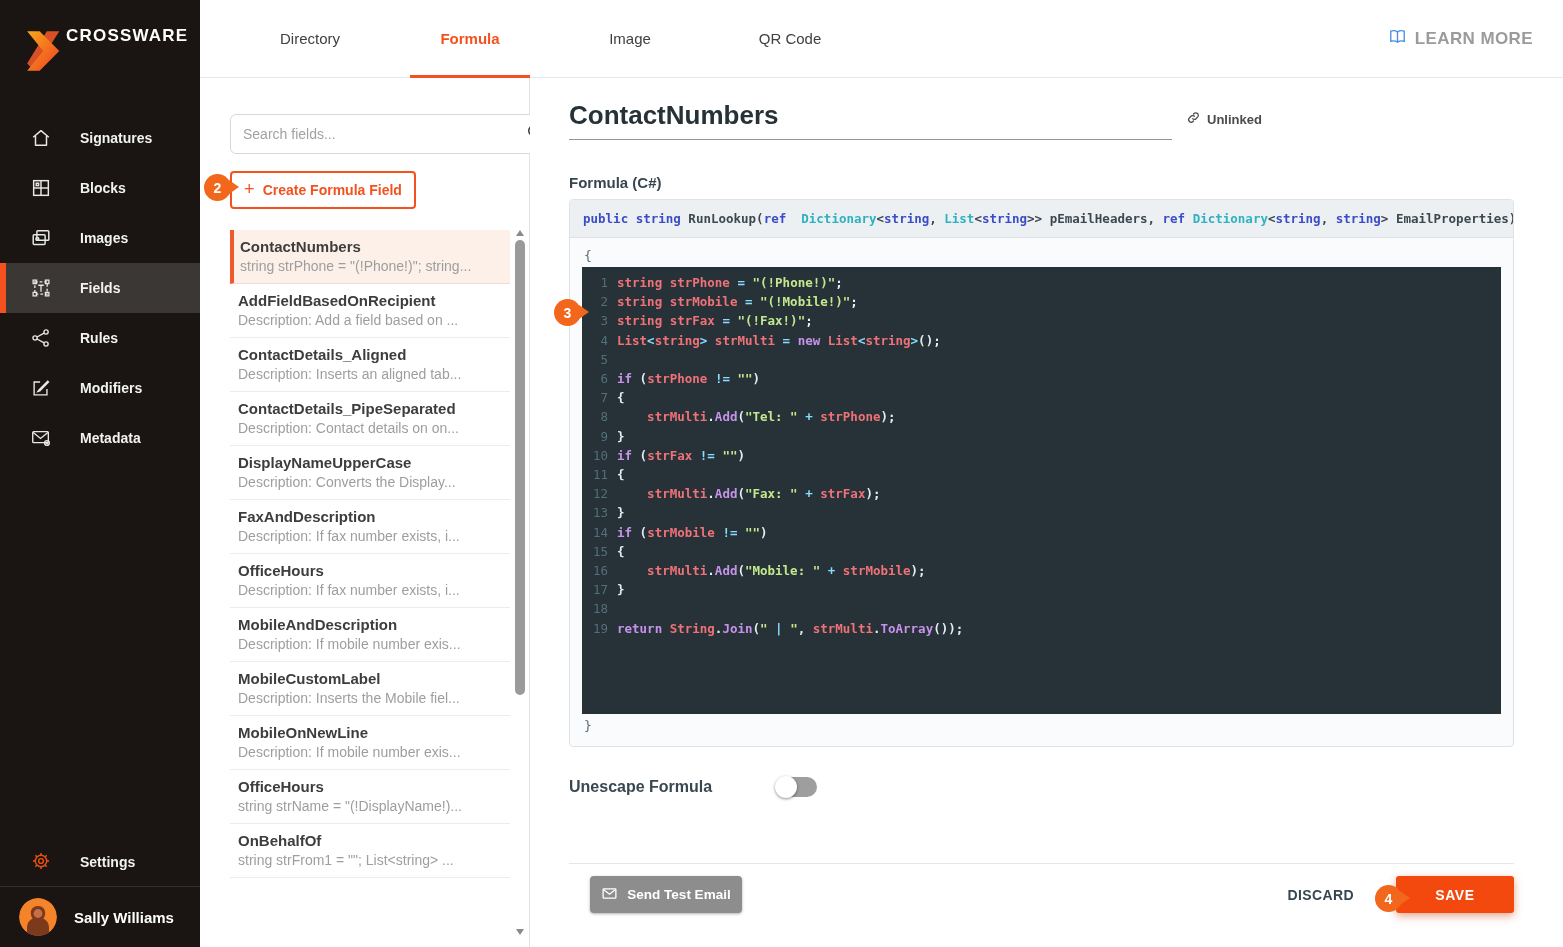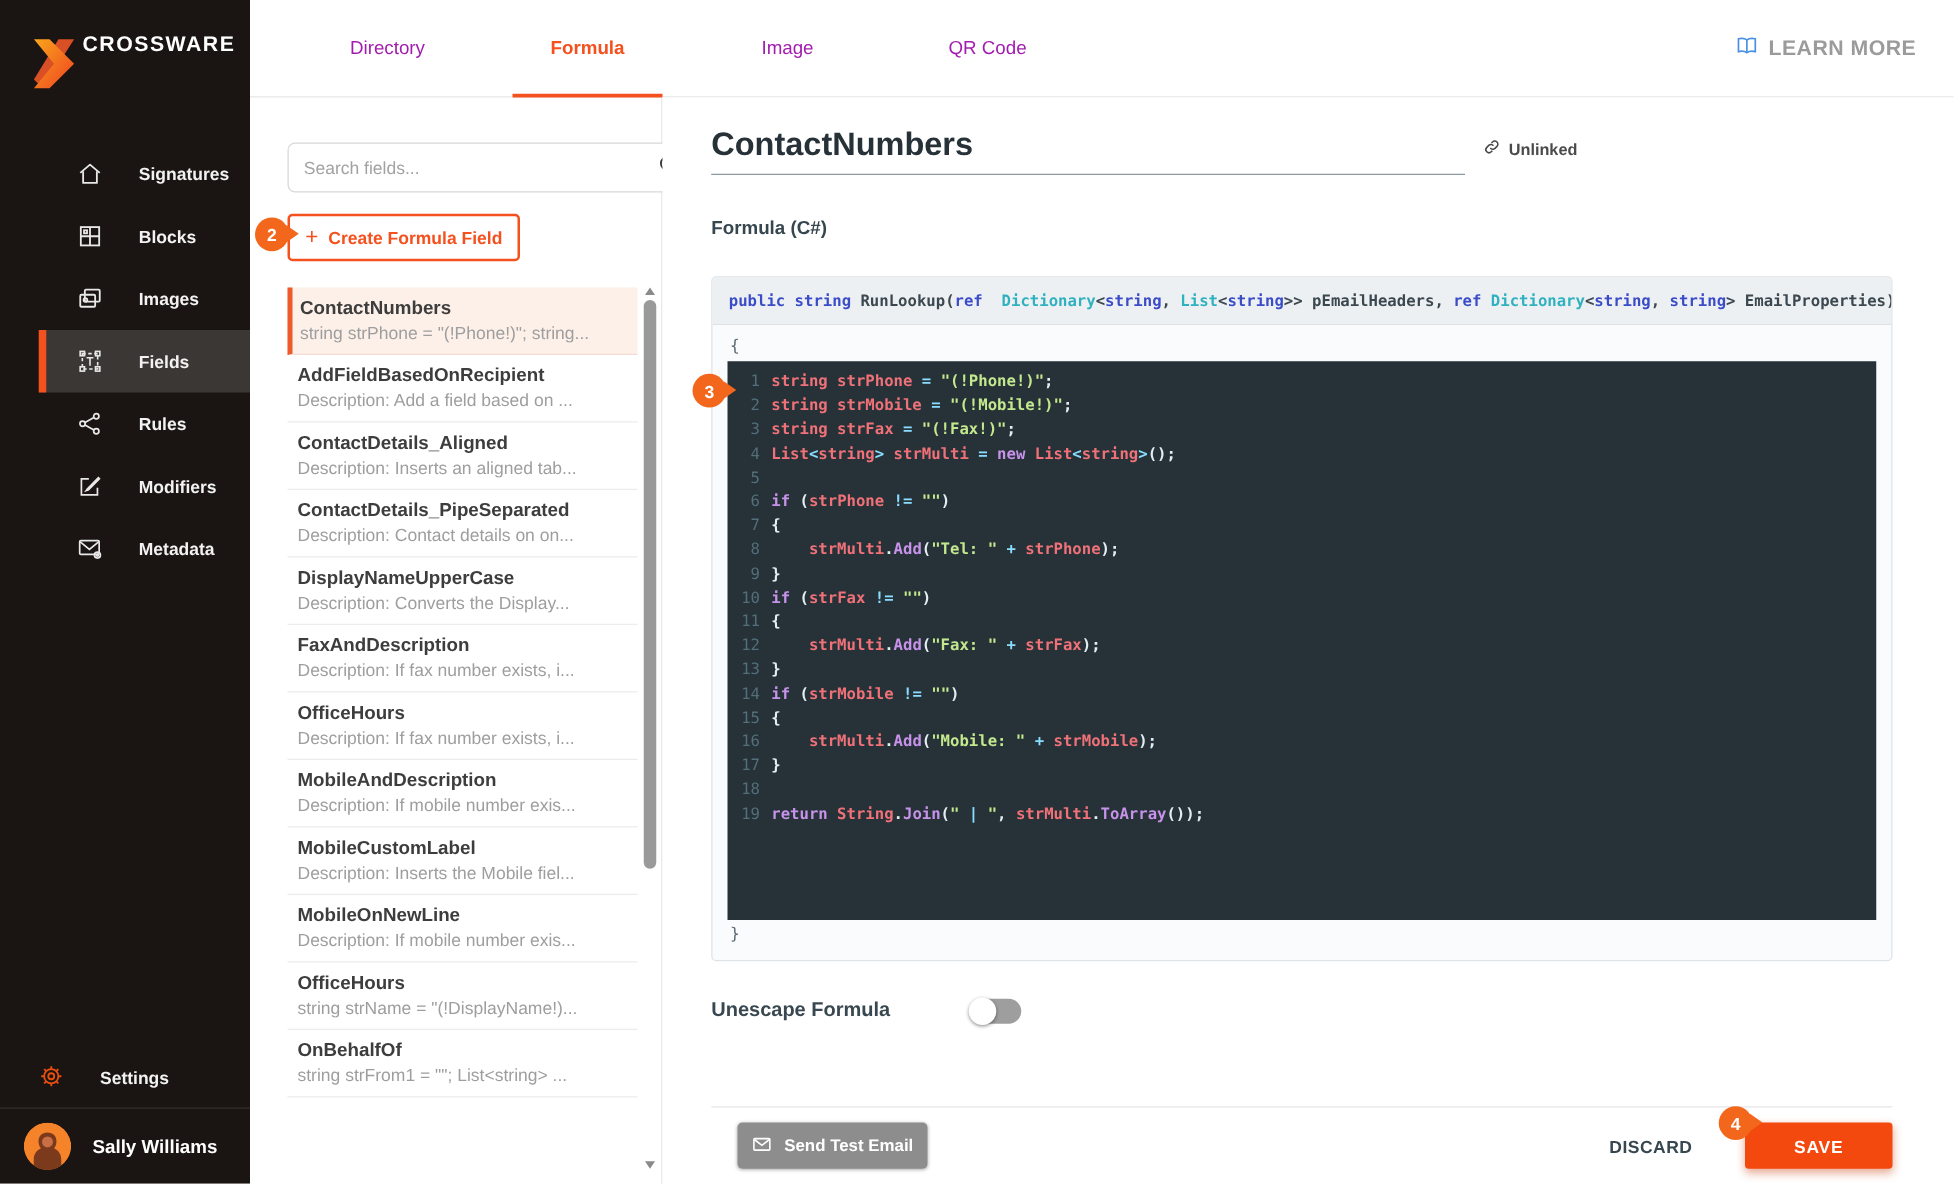--- a/index.html
+++ b/index.html
@@ -7,39 +7,39 @@
   body {
     font-family: "Liberation Sans", sans-serif;
     background:#fff; color:#3c3c3c; overflow:hidden; position:relative;
   }
   .app { display:flex; width:100%; height:100%; }
 
   
   .sidebar { width:200px; flex-shrink:0; background:#1a1512; color:#fff; display:flex; flex-direction:column; }
   .logo { padding:26px 0 0 20px; display:flex; }
   .brand-name { color:#fff; font-weight:700; font-size:17px; letter-spacing:1.2px; margin-left:-4px; }
-  .nav { margin-top:33px;padding-left:31px; }
+  .nav { margin-top:33px; }
   .nav-item { height:50px; display:flex; align-items:center; padding-left:30px; gap:28px;
     font-size:14px; font-weight:600; color:#f2f2f2; cursor:pointer; position:relative; }
   .nav-item .nav-icon { width:22px; height:22px; display:flex; align-items:center; justify-content:center; color:#e8e8e8; }
   .nav-item.active { background:#3b3734; }
   .nav-item.active::before { content:""; position:absolute; left:0; top:0; bottom:0; width:6px; background:#f4511e; }
   .sidebar-bottom { margin-top:auto; }
   .settings-item { height:48px; display:flex; align-items:center; padding-left:30px; gap:28px;
     font-size:14px; font-weight:600; color:#f2f2f2; cursor:pointer;text-align:right; }
   .sidebar-divider { border-top:1px solid #353029; }
   .user-item { height:60px; display:flex; align-items:center; padding-left:19px; gap:17px; cursor:pointer; }
   .user-name { font-size:15px; font-weight:700; color:#fff; }
   .avatar { width:38px; height:38px; border-radius:50%; overflow:hidden; flex-shrink:0; }
 
   
   .main { flex:1; display:flex; flex-direction:column; position:relative; min-width:0; }
   .topbar { height:78px; flex-shrink:0; display:flex; align-items:center; border-bottom:1px solid #e6e6e6; padding-left:30px; background:#fff; }
   .tabs { display:flex; height:100%; }
-  .tab { width:160px; text-align:center; font-size:15px; color:#a21caf; height:100%;
+  .tab { width:160px; text-align:center; font-size:15px; color:#404040; height:100%;
     display:flex; align-items:center; justify-content:center; position:relative; cursor:pointer; }
   .tab.active { color:#f4511e; font-weight:700; }
   .tab.active::after { content:""; position:absolute; left:20px; right:20px; bottom:-1px; height:3px; background:#f4511e; }
   .learn-more { margin-left:auto; margin-right:30px; display:flex; align-items:center; gap:8px;
     color:#9b9b9b; font-size:17px; font-weight:600; letter-spacing:.4px; cursor:pointer; }
 
   
   .content { flex:1; display:flex; min-height:0; }
 
   .fields-panel { width:330px; flex-shrink:0; border-right:1px solid #e3e3e3; padding:36px 0 0 30px; position:relative; }
@@ -64,21 +64,21 @@
 
   
   .editor-area { flex:1; padding:22px 49px 0 39px; position:relative; min-width:0; background:#fff; }
   .title-row { display:flex; align-items:flex-start; }
   .field-title { font-size:26px; font-weight:600; color:#263238; width:603px; padding-bottom:8px;
     border-bottom:1px solid #8d979e; cursor:text; }
   .unlinked { margin-left:14px; margin-top:10px; display:flex; align-items:center; gap:6px;
     font-size:13px; font-weight:700; color:#4a4a4a; cursor:pointer; }
   .formula-label { margin-top:34px; font-size:15px; font-weight:700; color:#37474f; }
 
-  .editor-box { margin-top:30px; border:1px solid #dfe3e6; border-radius:4px; background:#fafbfc; }
+  .editor-box { margin-top:8px; border:1px solid #dfe3e6; border-radius:4px; background:#fafbfc; }
   .editor-head { background:#edf0f2; border-bottom:1px solid #dee2e5; padding:11px 13px; border-radius:4px 4px 0 0;
     font-family:"DejaVu Sans Mono", monospace; font-size:12.5px; font-weight:700; color:#37474f; white-space:pre; overflow:hidden; }
   .h-b  { color:#3b4cc8; }
   .h-t  { color:#2fb1c0; }
   .h-pl { color:#3c4850; }
   .editor-body { padding:6px 12px 9px 12px; font-family:"DejaVu Sans Mono", monospace; font-size:13px; color:#5b6b73; }
   .brace { line-height:19px; padding:2px 0 2px 2px; }
   .code-block { background:#263238; height:447px; overflow:hidden; padding-top:6px;
     font-family:"DejaVu Sans Mono", monospace; font-size:12.5px; font-weight:700; line-height:19.2px; cursor:text; }
   .code-line { white-space:pre; }

